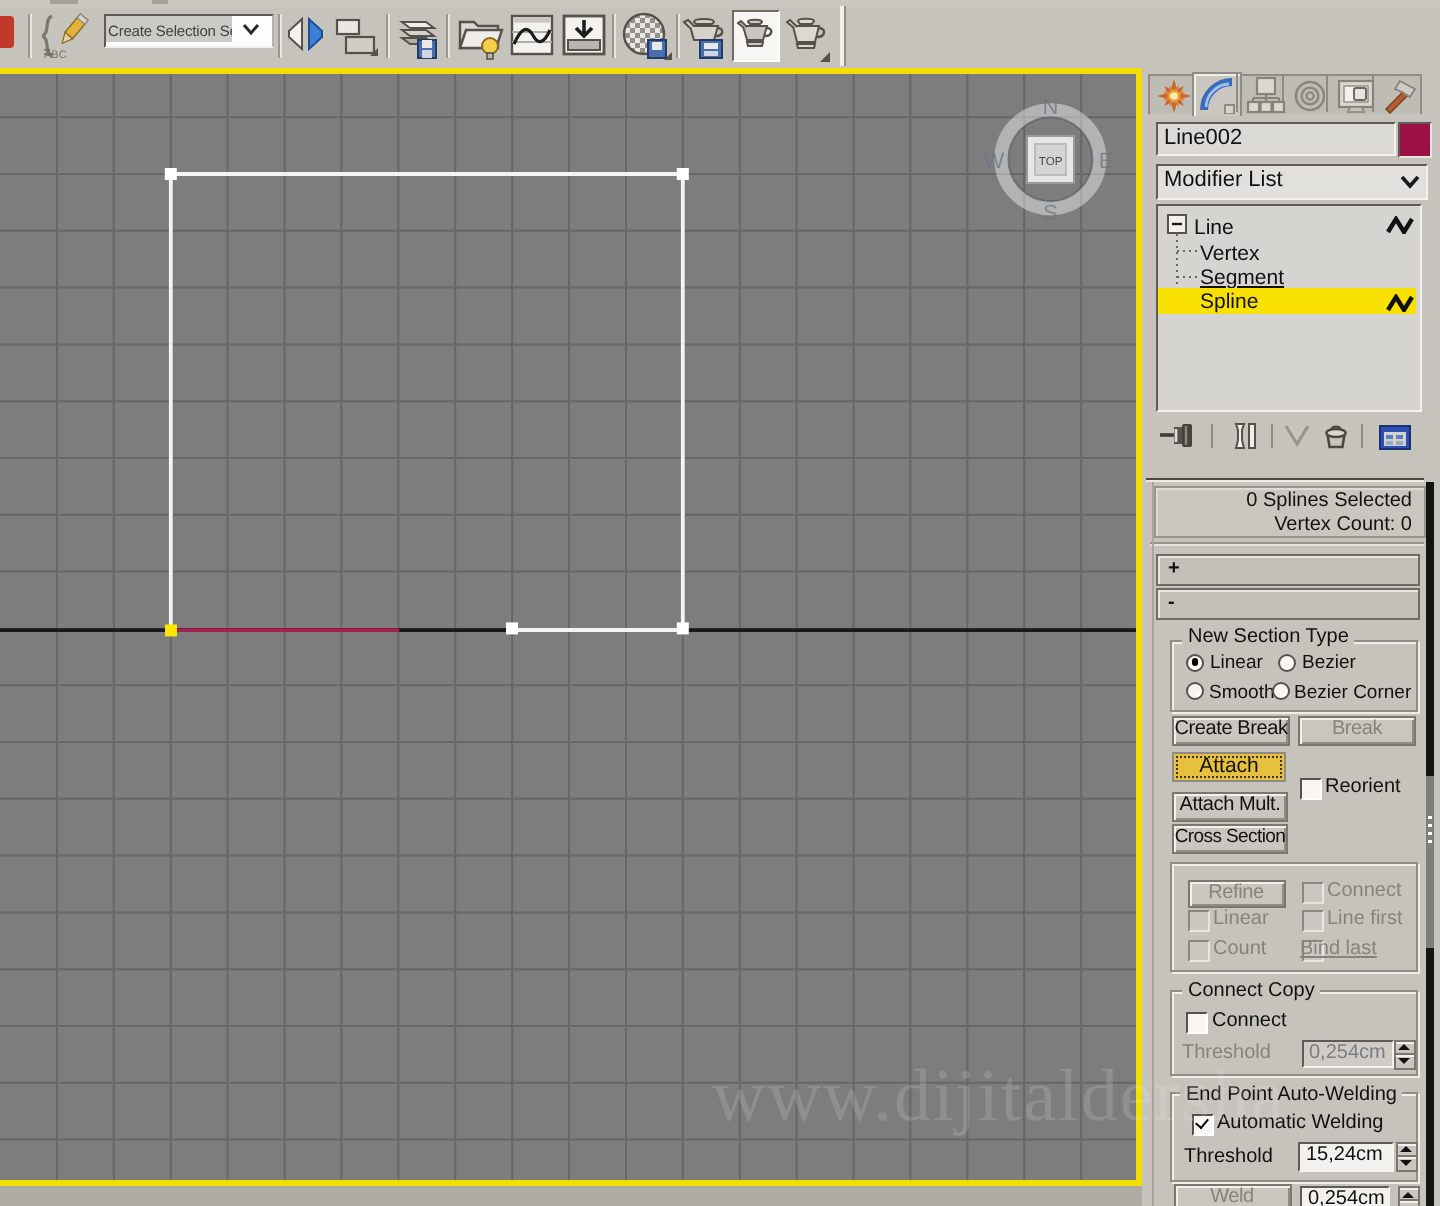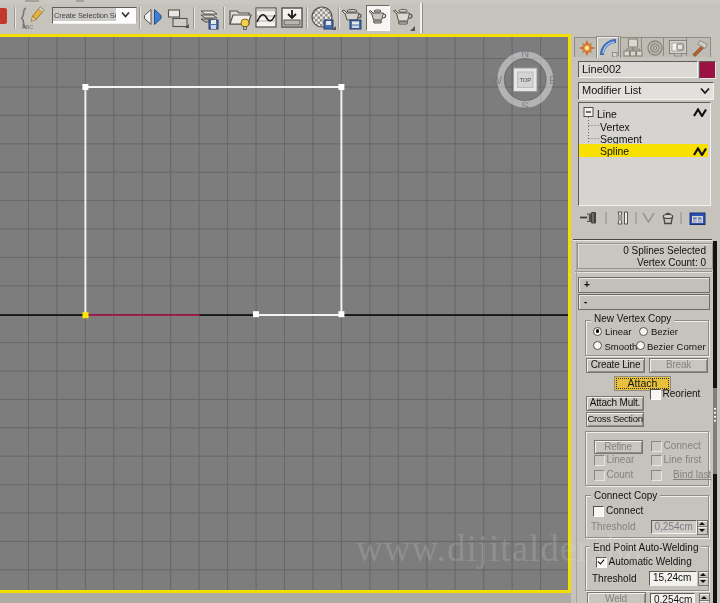--- a/index.html
+++ b/index.html
@@ -330,50 +330,50 @@
   <div class="txt" style="right:14px;top:223px;color:#111;font-size:10px;">Vertex Count: 0</div>
 
   <div class="abs rollhdr" style="left:7px;top:243px;width:130px;height:14px;">
     <span class="pm">+</span>
   </div>
   <div class="abs rollhdr" style="left:7px;top:260px;width:130px;height:14px;">
     <span class="pm">-</span>
   </div>
 
   <div class="abs grp" style="left:14px;top:286px;width:122px;height:34px;"></div>
-  <div class="txt glbl" style="left:20px;top:279px;">New Vertex Copy</div>
+  <div class="txt glbl" style="left:20px;top:279px;">New Section Type</div>
   <span class="radio sel" style="left:22px;top:292.5px;"></span>
   <div class="txt" style="left:34px;top:292px;color:#111;font-size:9.5px;">Linear</div>
   <span class="radio" style="left:68px;top:292.5px;"></span>
   <div class="txt" style="left:80px;top:292px;color:#111;font-size:9.5px;">Bezier</div>
   <span class="radio" style="left:22px;top:307px;"></span>
   <div class="txt" style="left:33.5px;top:306.5px;color:#111;font-size:9.5px;">Smooth</div>
   <span class="radio" style="left:65px;top:307px;"></span>
   <div class="txt" style="left:76px;top:306.5px;color:#111;font-size:9.5px;">Bezier Corner</div>
 
-  <div class="abs btn" style="left:15px;top:324px;width:57px;height:13px;">Create Line</div>
+  <div class="abs btn" style="left:15px;top:324px;width:57px;height:13px;">Create Break</div>
   <div class="abs btn dis" style="left:78px;top:324px;width:57px;height:13px;">Break</div>
-  <div class="abs" style="left:15px;top:342px;width:55px;height:13px;background:#e7c13e;border:1px solid #8f8c86;outline:1px dotted #333;outline-offset:-3px;text-align:center;line-height:13px;color:#111;margin-left:28px;">Attach</div>
+  <div class="abs" style="left:15px;top:342px;width:55px;height:13px;background:#e7c13e;border:1px solid #8f8c86;outline:1px dotted #333;outline-offset:-3px;text-align:center;line-height:13px;color:#111;">Attach</div>
   <span class="cb" style="left:78.5px;top:354.5px;"></span>
   <div class="txt" style="left:91.5px;top:354px;color:#111;font-size:10px;">Reorient</div>
   <div class="abs btn" style="left:15px;top:361.5px;width:56px;height:13px;font-size:10px;">Attach Mult.</div>
   <div class="abs btn" style="left:15px;top:378px;width:56px;height:13px;font-size:9.5px;letter-spacing:-0.3px;">Cross Section</div>
 
   <div class="abs grp" style="left:13.5px;top:397px;width:122px;height:53px;"></div>
   <div class="abs btn dis" style="left:22.5px;top:405.5px;width:47px;height:12px;">Refine</div>
   <span class="cb dis" style="left:79.5px;top:407px;"></span>
   <div class="txt distx" style="left:92.5px;top:406px;font-size:10px;">Connect</div>
   <span class="cb dis" style="left:22.5px;top:421px;"></span>
   <div class="txt distx" style="left:35.5px;top:420px;font-size:10px;">Linear</div>
   <span class="cb dis" style="left:79.5px;top:421px;"></span>
   <div class="txt distx" style="left:92.5px;top:420px;font-size:10px;">Line first</div>
   <span class="cb dis" style="left:22.5px;top:435.5px;"></span>
   <div class="txt distx" style="left:35.5px;top:434.5px;font-size:10px;">Count</div>
   <span class="cb dis" style="left:79.5px;top:435.5px;"></span>
-  <div class="txt distx" style="left:102px;top:434.5px;font-size:10px;text-decoration:underline;">Bind last</div>
+  <div class="txt distx" style="left:79px;top:434.5px;font-size:10px;text-decoration:underline;">Bind last</div>
 
   <div class="abs grp" style="left:13.5px;top:460.5px;width:122px;height:41px;"></div>
   <div class="txt glbl" style="left:20px;top:455.5px;">Connect Copy</div>
   <span class="cb" style="left:22px;top:471.5px;"></span>
   <div class="txt" style="left:35px;top:470.5px;color:#111;font-size:10px;">Connect</div>
   <div class="txt distx" style="left:20px;top:487px;font-size:10px;">Threshold</div>
   <div class="abs spinfld dis" style="left:79.5px;top:485.5px;width:41px;height:12px;">0,254cm</div>
   <div class="abs spinbtn" style="left:125.5px;top:485.5px;"></div>
 
   <div class="abs grp" style="left:13.5px;top:512px;width:122px;height:43px;"></div>

